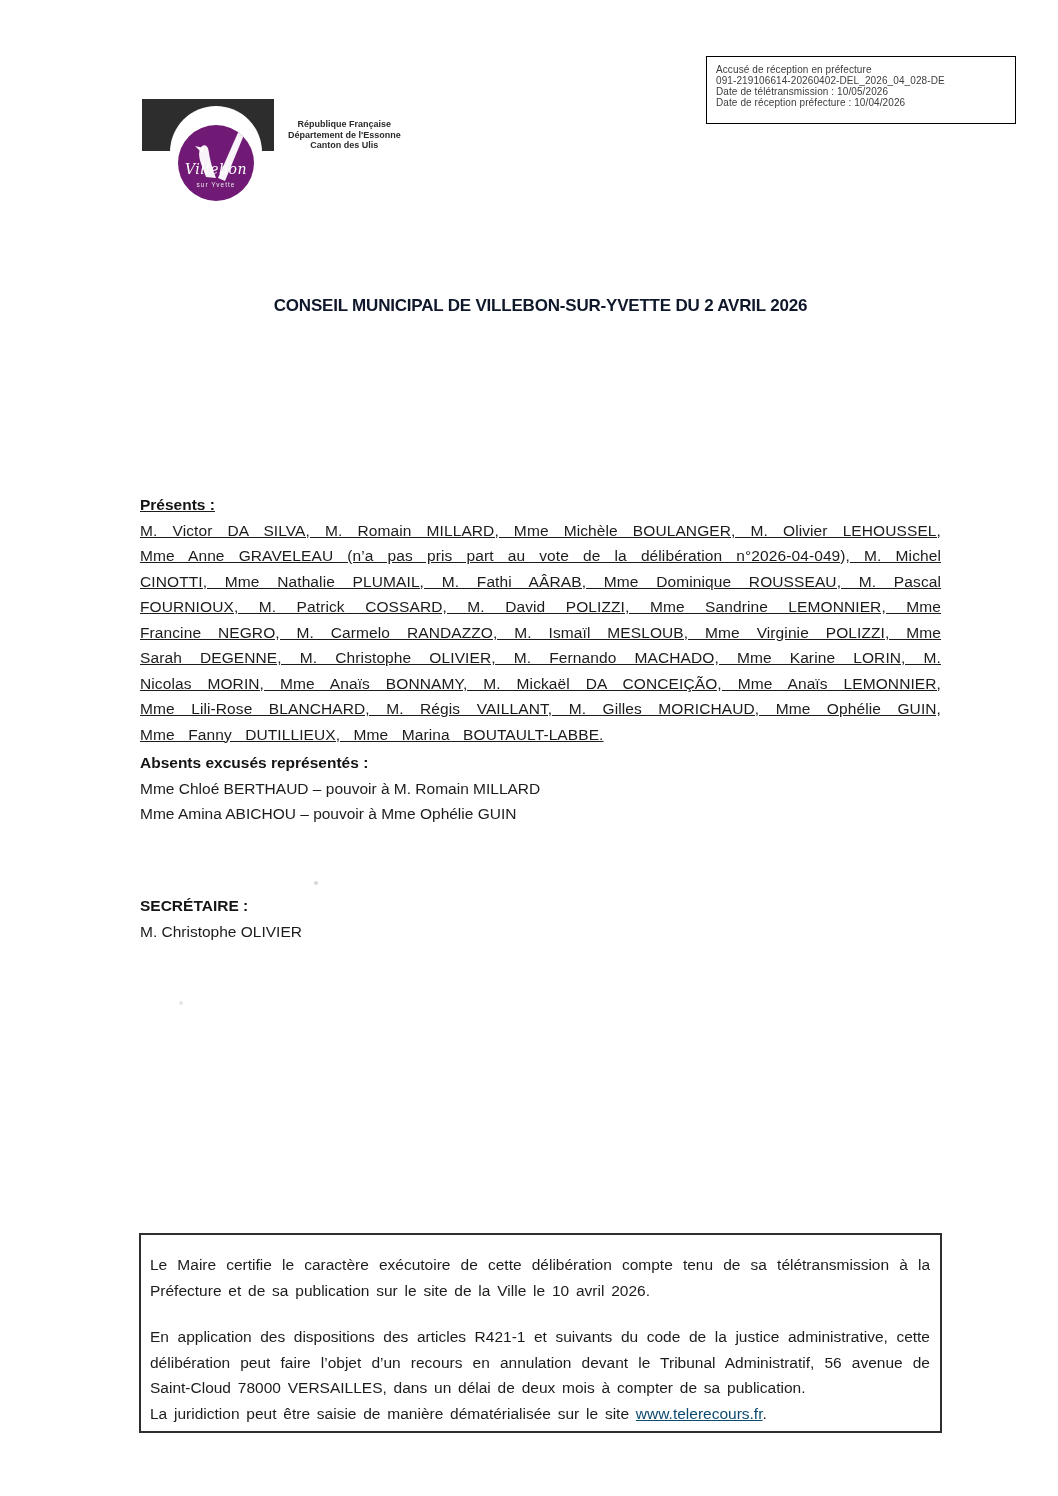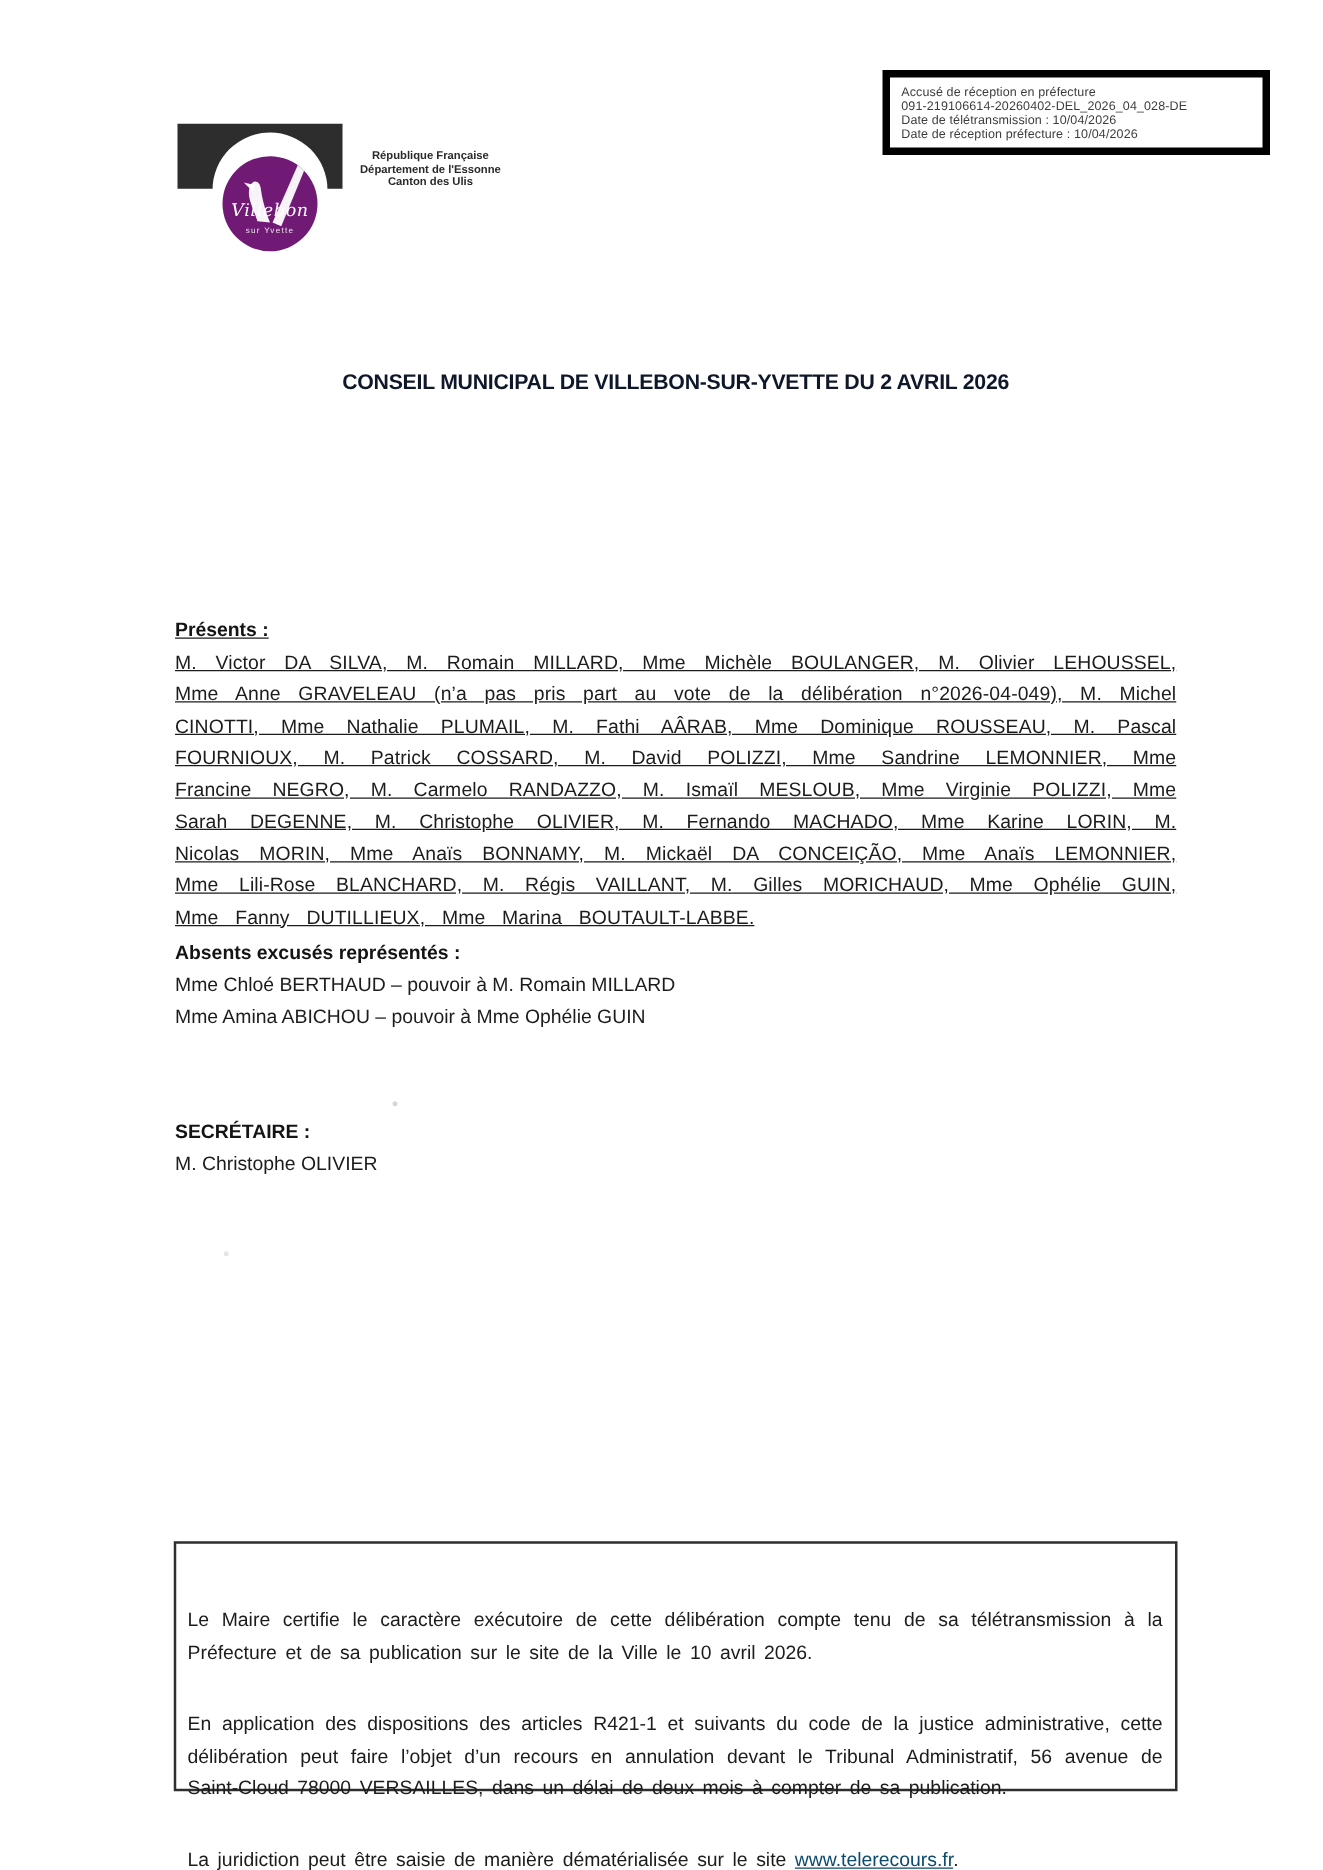--- a/index.html
+++ b/index.html
@@ -12,21 +12,21 @@
     font-family: "Liberation Sans", "DejaVu Sans", sans-serif;
     color: #1c1c1c;
     overflow: hidden;
   }
 
   
   .stamp {
     position: absolute;
     left: 706px; top: 56px;
     width: 310px; height: 68px;
-    border: 6px solid #000000;
+    border: 1px solid #000000;
     padding: 7px 8px 0 9px;
     font-size: 10px;
     line-height: 11px;
     color: #3d3d3d;
     letter-spacing: 0.1px;
     white-space: nowrap;
   }
 
   
   .logo-rect {
@@ -106,39 +106,38 @@
     left: 139px; top: 1233px;
     width: 803px; height: 200px;
     border: 2px solid #2e2e2e;
     padding: 17px 10px 0 9px;
   }
   .footer-box p {
     font-size: 15.5px;
     line-height: 25.5px;
     text-align: justify;
     word-spacing: 2.5px;
-    margin-top: 32px;
   }
   .fp2 { margin-top: 21px; }
   .link { color: #0c4a6e; text-decoration: underline; cursor: pointer; }
 
   
   .speck { position: absolute; border-radius: 50%; background: #9a9a9a; }
   .speck-1 { left: 314px; top: 881px; width: 4px; height: 4px; opacity: 0.4; }
   .speck-2 { left: 179px; top: 1001px; width: 4px; height: 4px; opacity: 0.25; }
 </style>
 </head>
 <body>
 
 <div class="page">
 
   <div class="stamp">
     <div>Accusé de réception en préfecture</div>
     <div>091-219106614-20260402-DEL_2026_04_028-DE</div>
-    <div>Date de télétransmission : 10/04/2026</div>
+    <div>Date de télétransmission : 10/05/2026</div>
     <div>Date de réception préfecture : 10/04/2026</div>
   </div>
 
   <div class="logo-rect"></div>
   <div class="logo-arch"></div>
   <div class="logo-circle">
     <svg class="logo-swan" width="76" height="76" viewBox="0 0 76 76">
       <path d="M62 3 L68 5 L47 56 L40 53 Z" fill="#ffffff" opacity="0.95"></path>
       <path d="M28 52 C24 40 19 32 22 24 C24 18.5 29.5 19 30.5 25 C31.5 33 34 43 38 53 Z" fill="#ffffff" opacity="0.95"></path>
       <path d="M17 21 L26 23 L24 28 Z" fill="#ffffff" opacity="0.95"></path>

